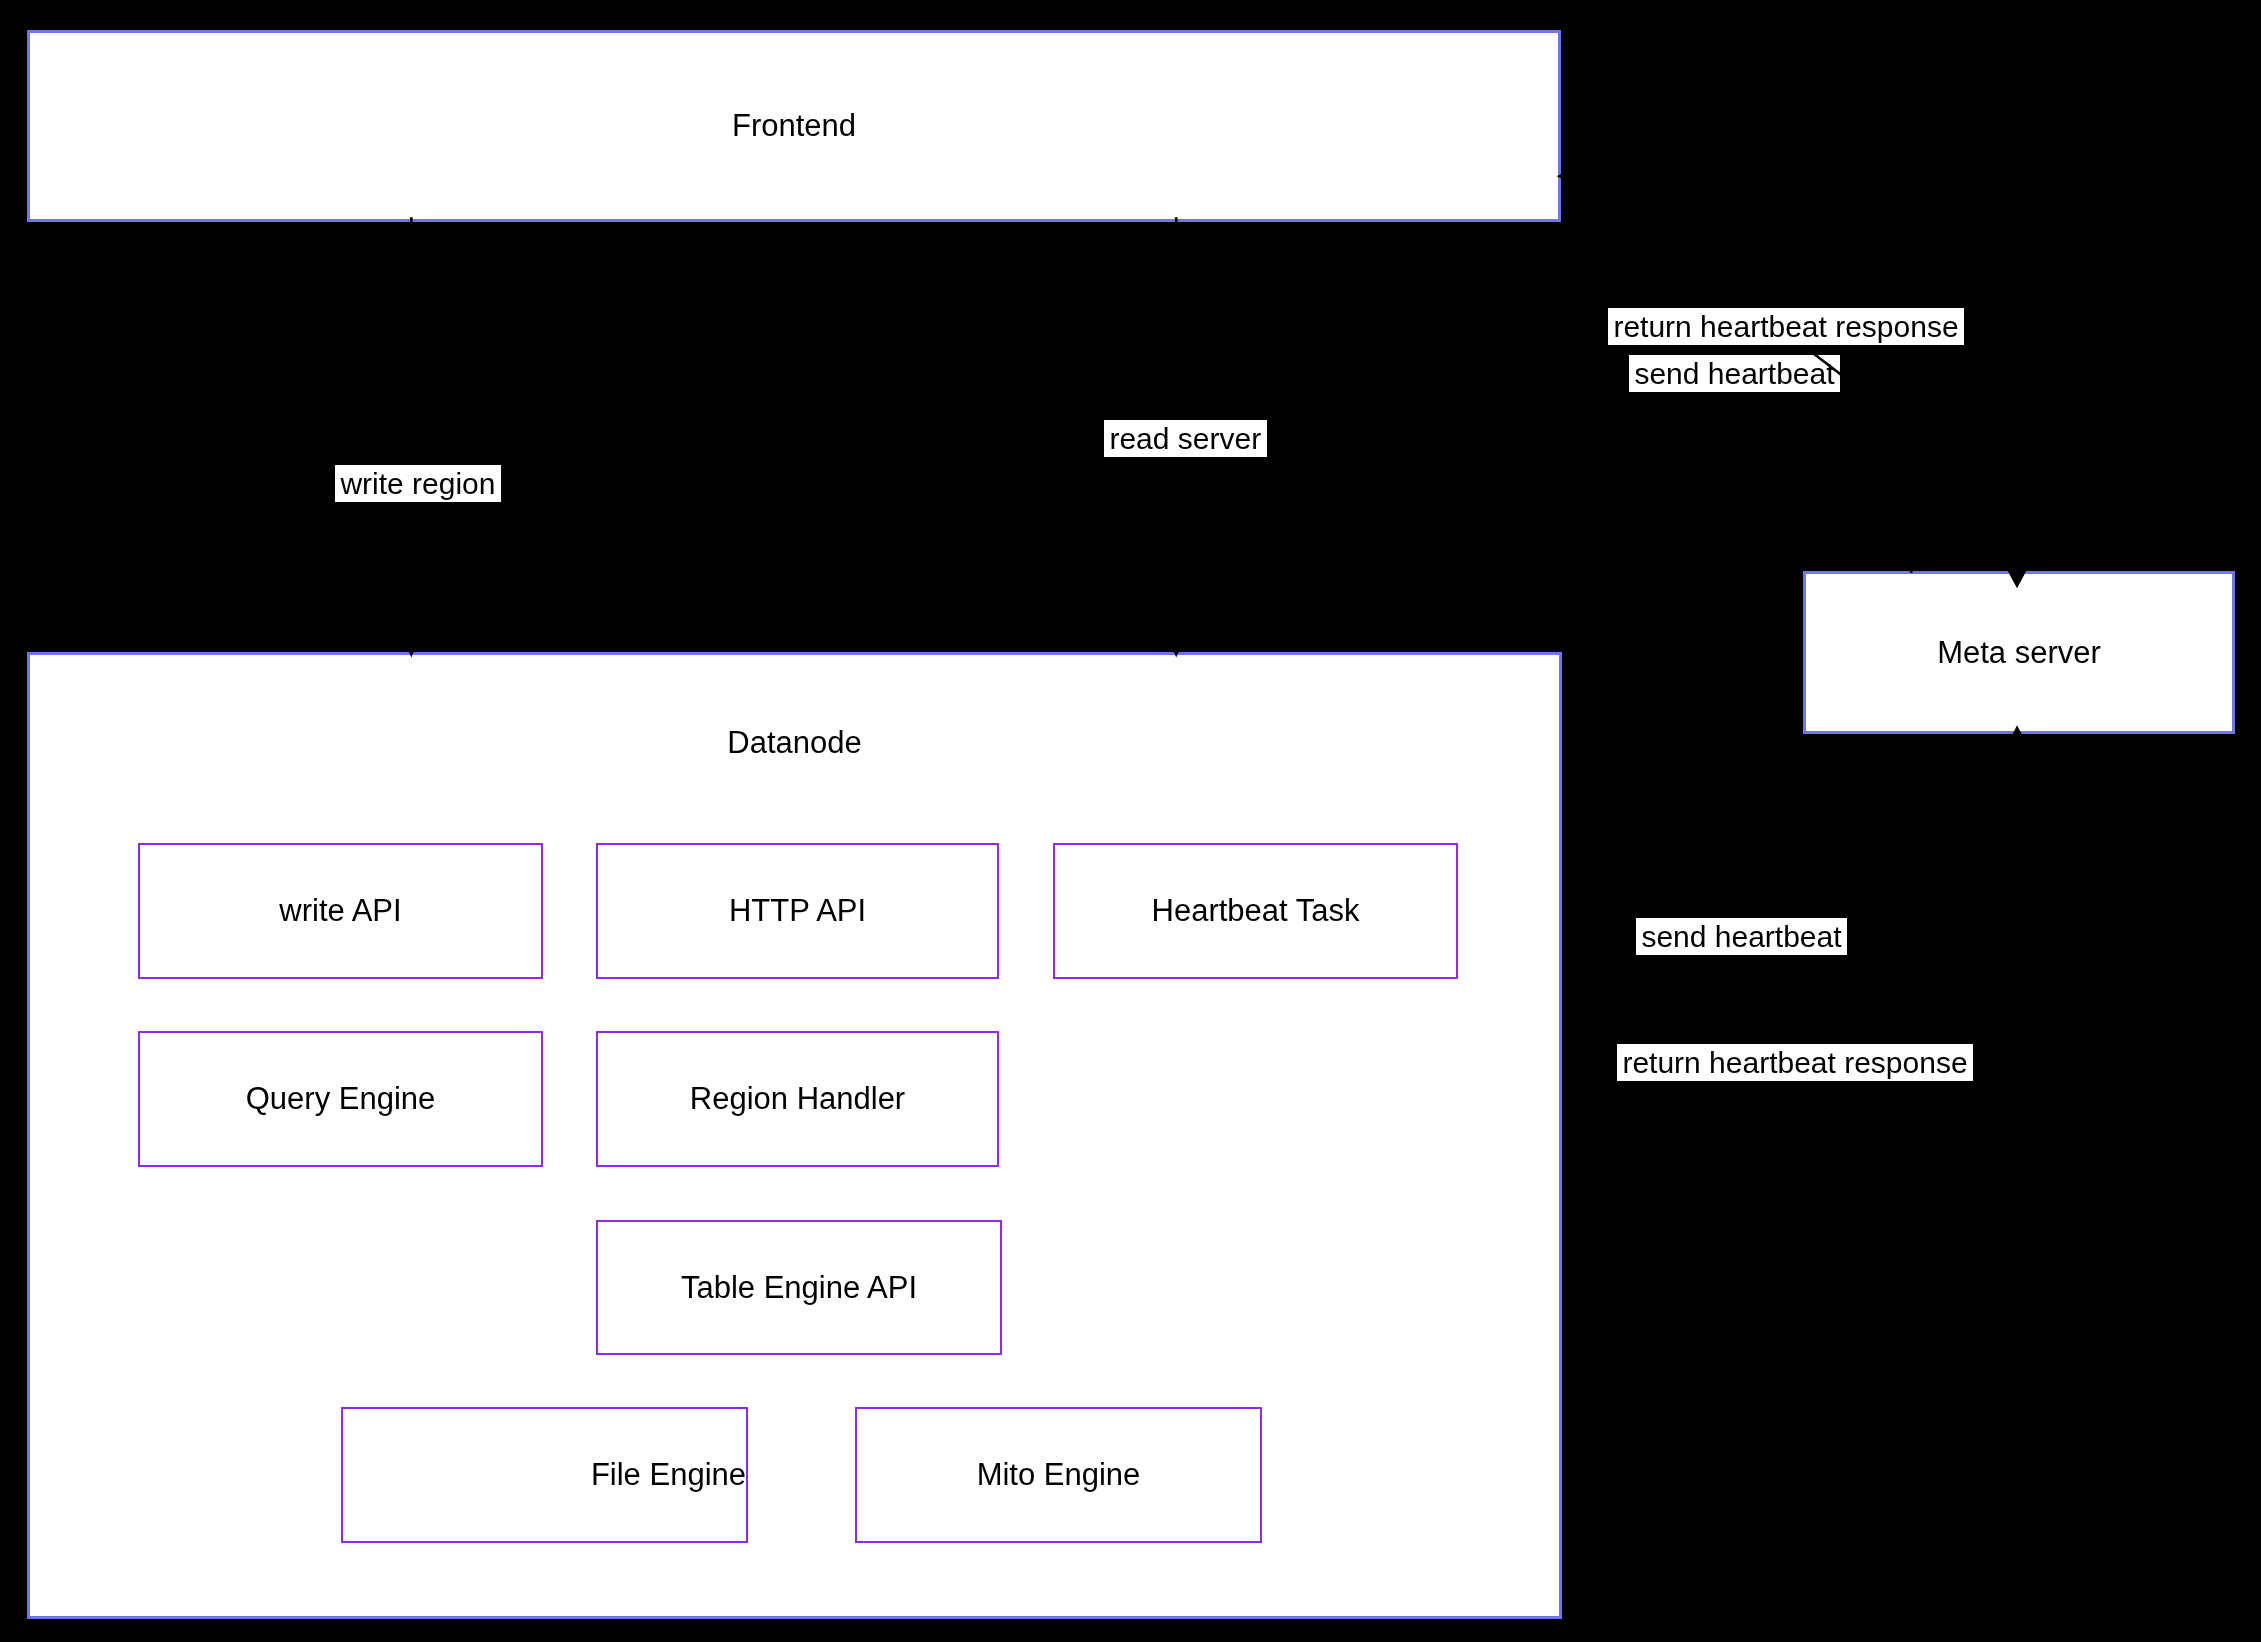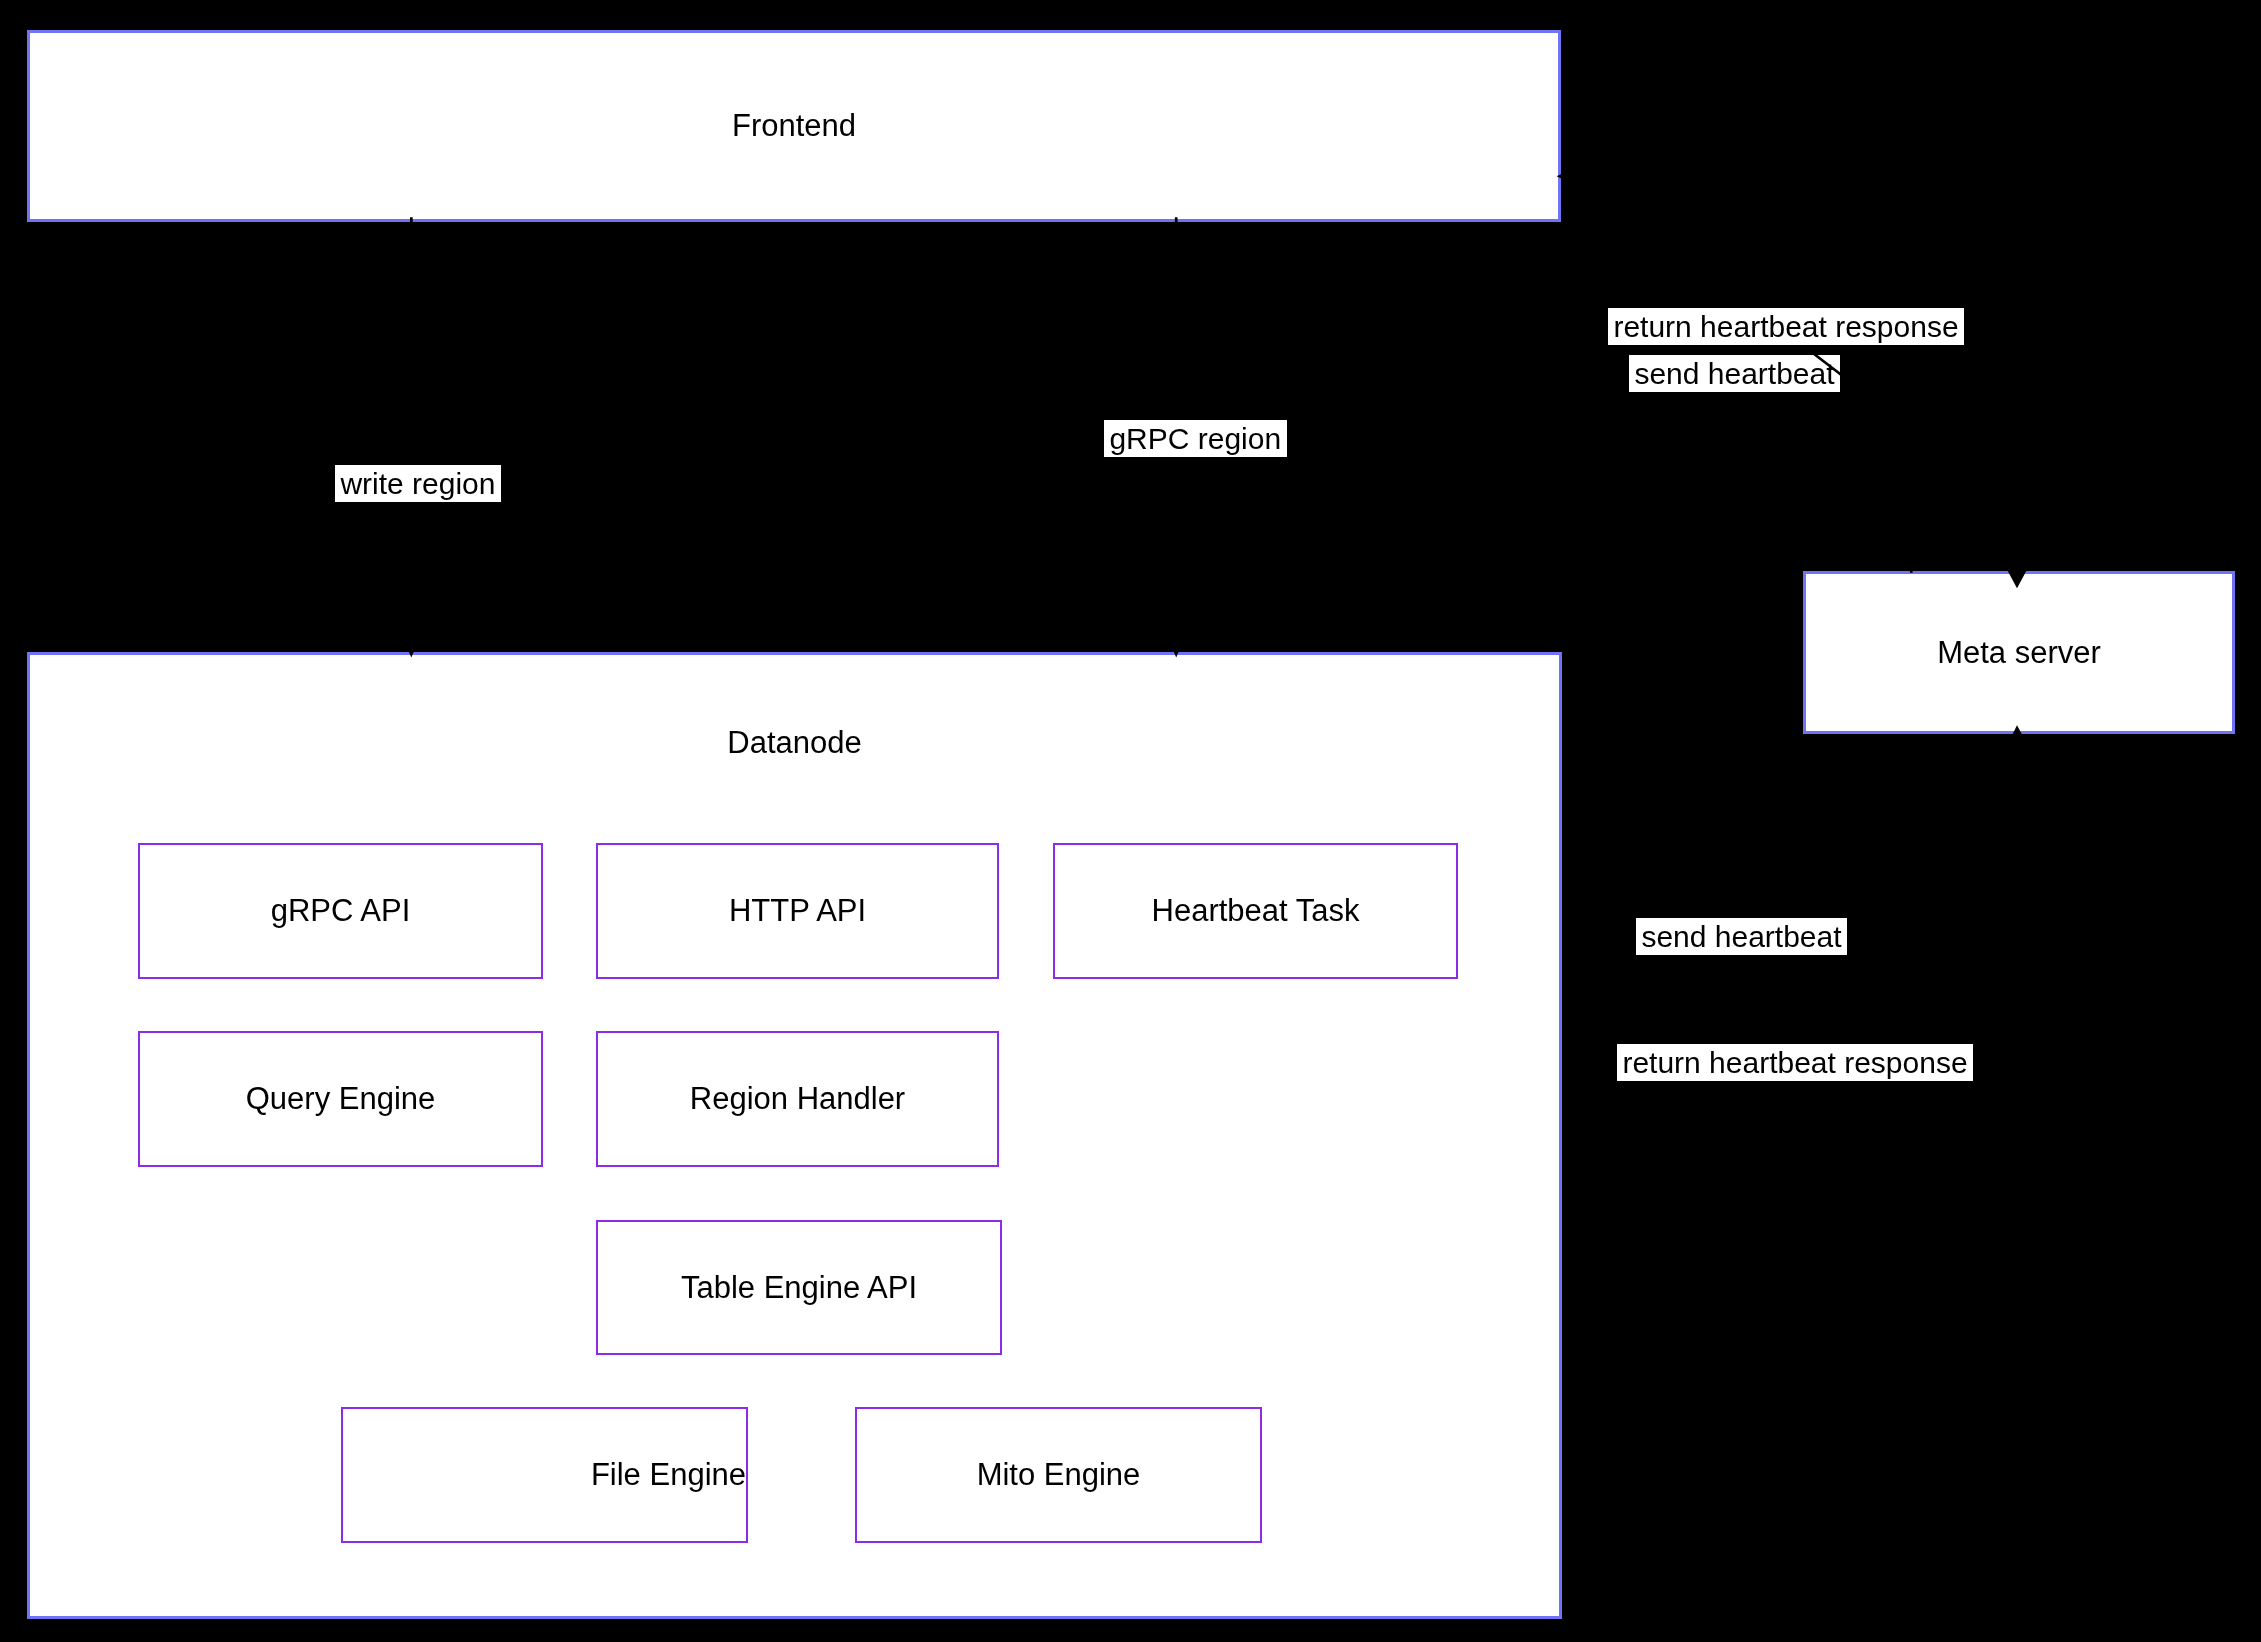--- a/index.html
+++ b/index.html
@@ -37,21 +37,21 @@
   </div>
 
   <div class="node centered z1" style="left:1803px;top:565px;width:432px;height:163px;">
     <span class="node-label">Meta server</span>
   </div>
 
   <div class="node z1" style="left:27px;top:646px;width:1535px;height:967px;padding-left:32px;">
     <div class="subgraph-title">Datanode</div>
 
     <div class="component" style="left:108px;top:188px;width:405px;height:136px;">
-      <span>gRPC API</span>
+      <span>write API</span>
     </div>
     <div class="component" style="left:566px;top:188px;width:403px;height:136px;">
       <span>HTTP API</span>
     </div>
     <div class="component" style="left:1023px;top:188px;width:405px;height:136px;">
       <span>Heartbeat Task</span>
     </div>
 
     <div class="component" style="left:108px;top:376px;width:405px;height:136px;">
       <span>Query Engine</span>
@@ -91,18 +91,18 @@
 
   <div class="edge-label under" style="left:1629px;top:349px;">send heartbeat</div>
 
   <svg id="return-edge" class="edge-layer" viewBox="0 0 3364 2444">
     <path d="M2844,843 C2818,660 2775,575 2735,545 L2650,480 C2520,385 2420,300 2344,258" stroke="#000" stroke-width="4" fill="none"></path>
     <polygon points="2316,253 2344,240 2344,266" fill="#000"></polygon>
   </svg>
 
   <div class="edge-label" style="left:1608px;top:302px;">return heartbeat response</div>
   <div class="edge-label" style="left:335px;top:415px;margin-top:44px;">write region</div>
-  <div class="edge-label" style="left:1104px;top:414px;">gRPC region</div>
+  <div class="edge-label" style="left:1104px;top:414px;">read server</div>
   <div class="edge-label" style="left:1636px;top:912px;">send heartbeat</div>
   <div class="edge-label" style="left:1617px;top:1038px;">return heartbeat response</div>
 
 </div>
 
 
 </body></html>

